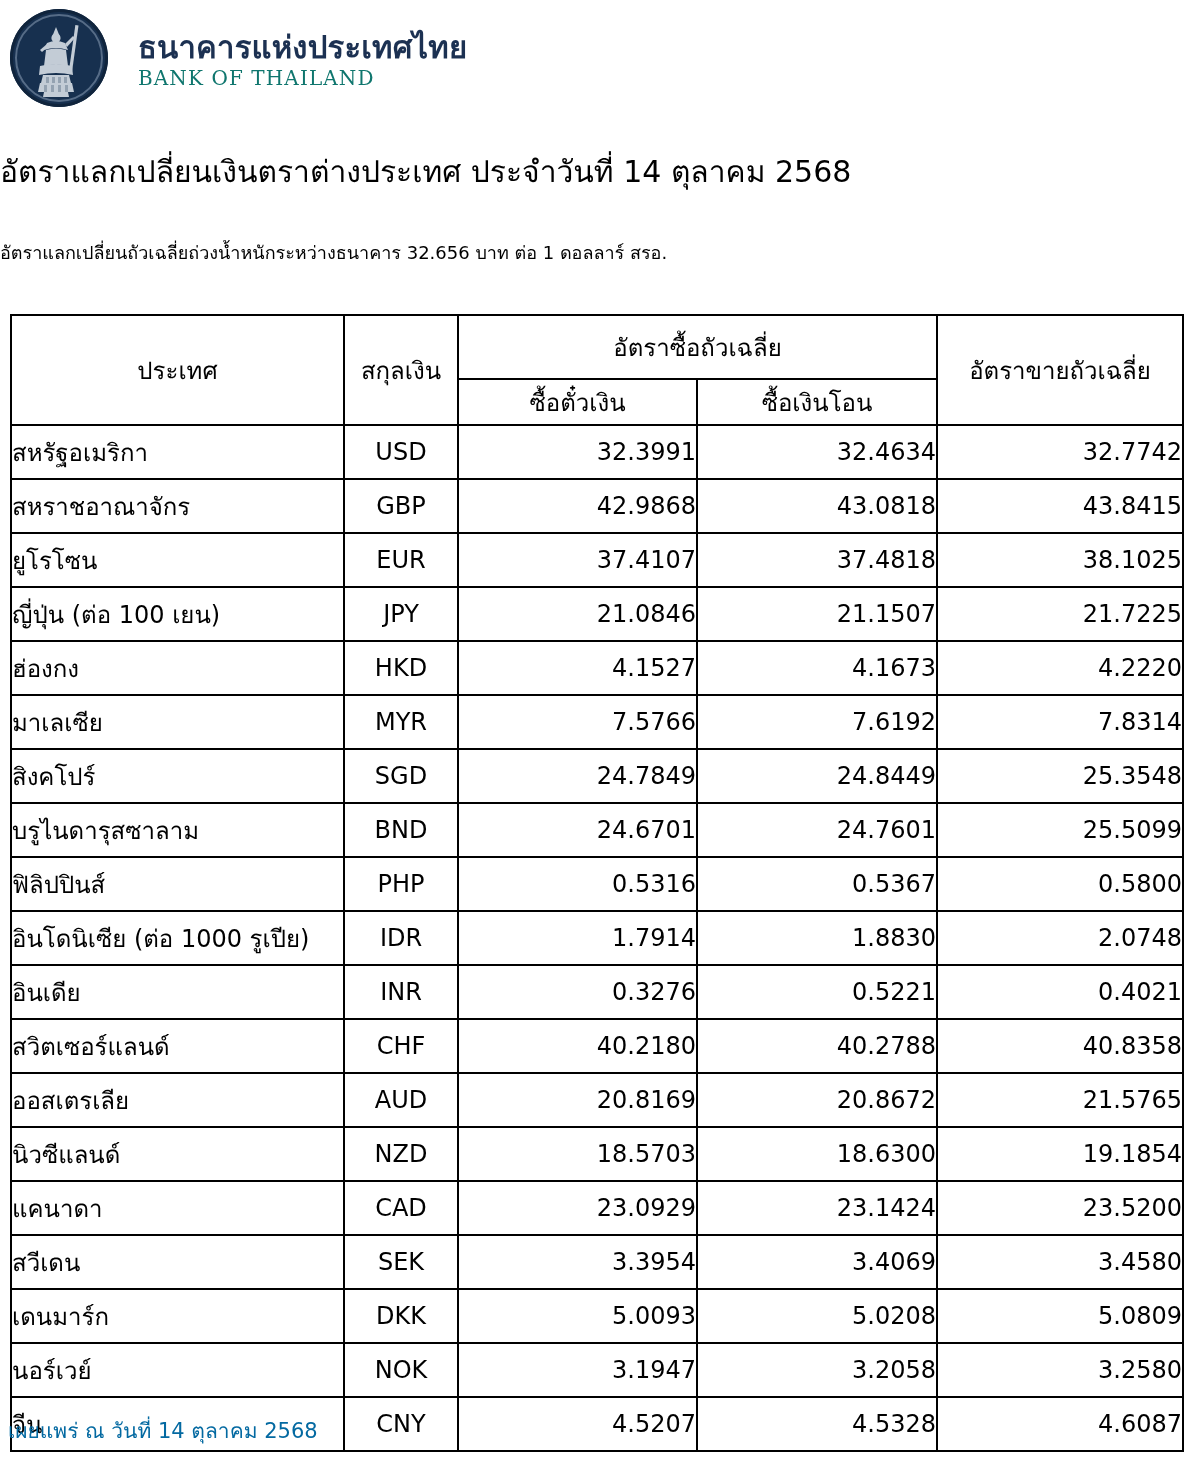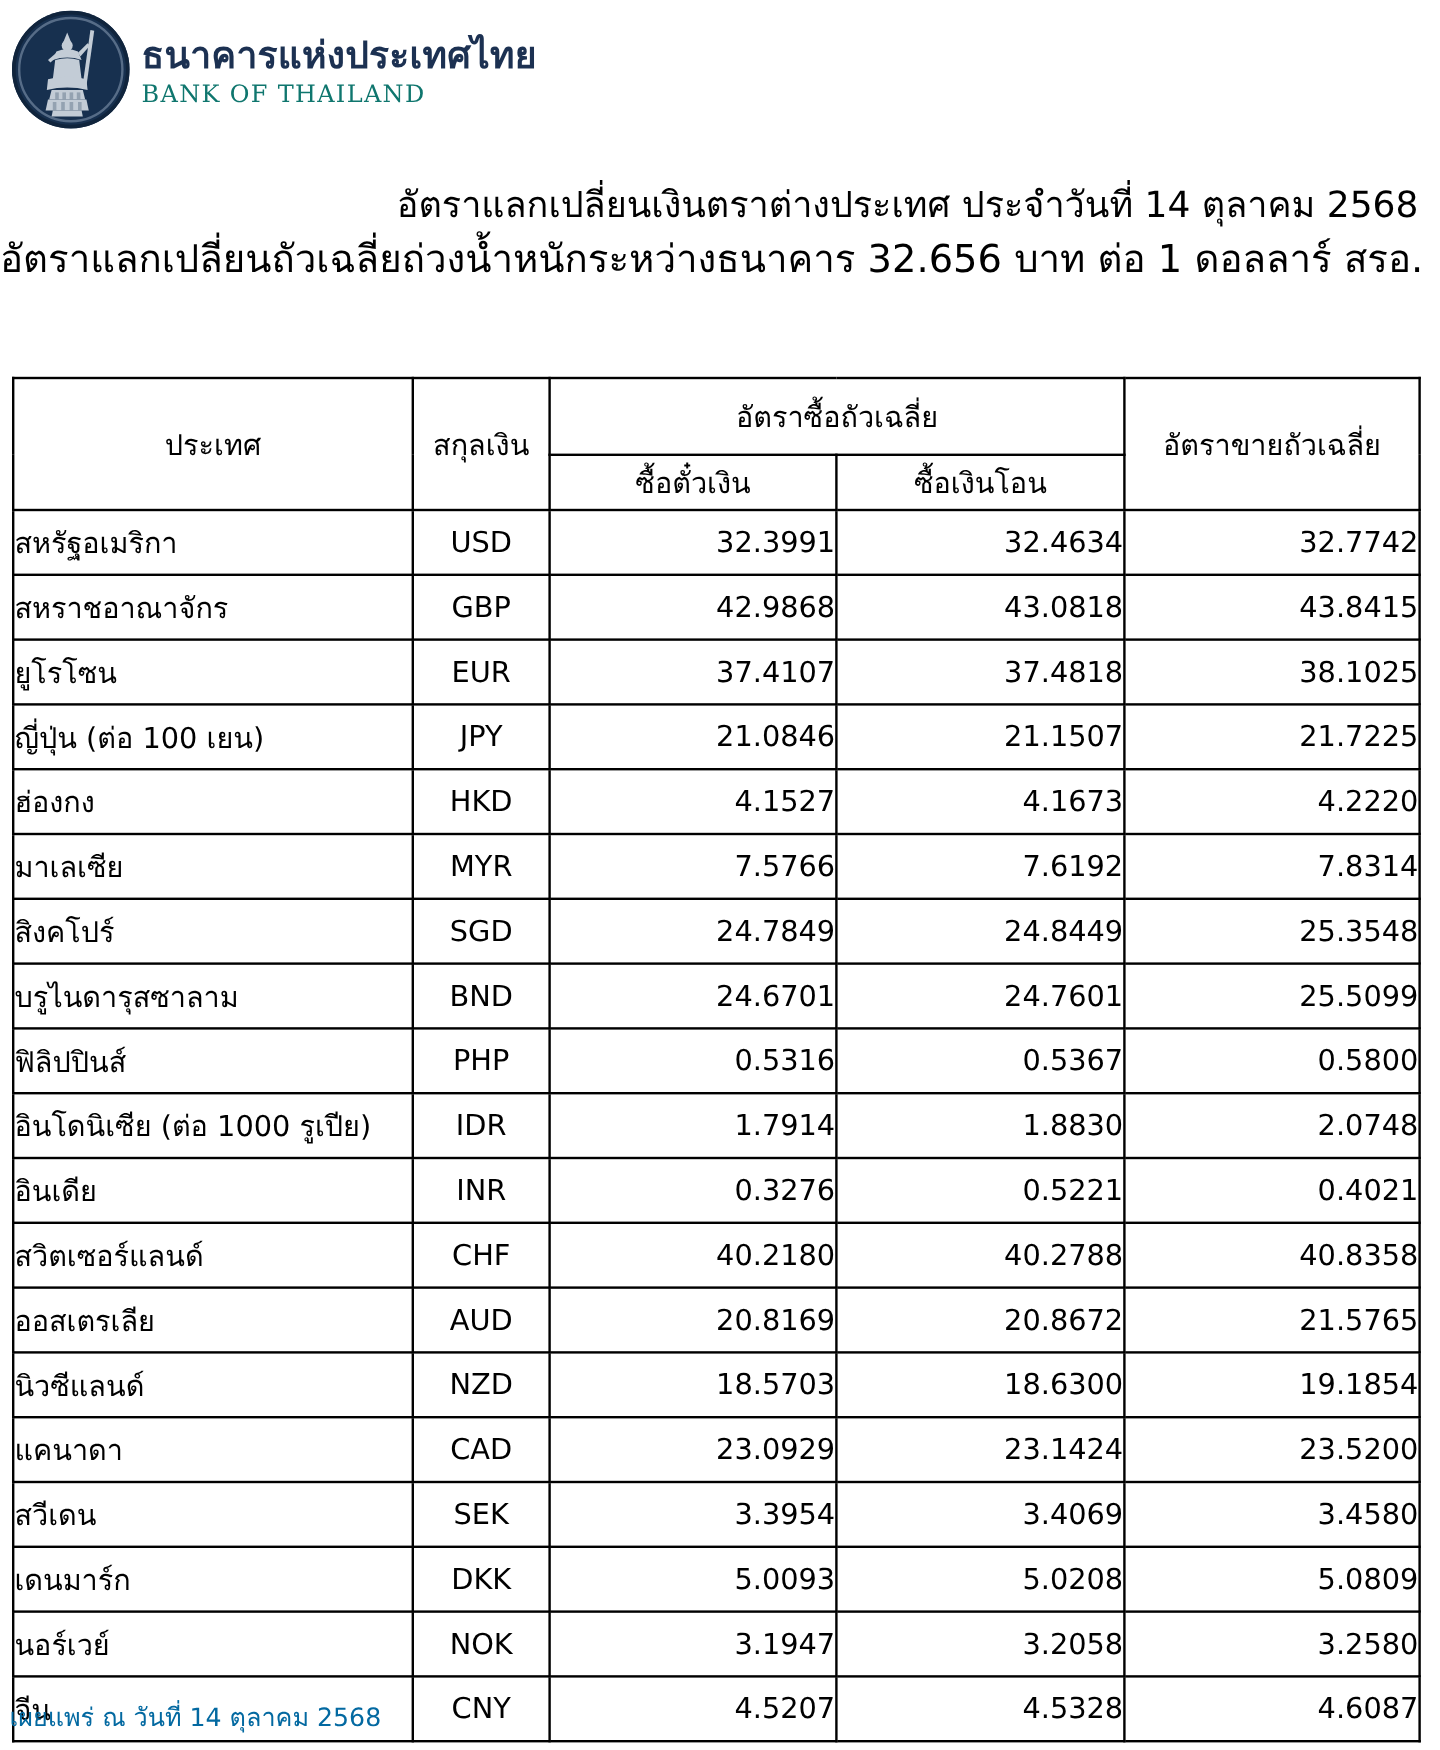--- a/index.html
+++ b/index.html
@@ -40,21 +40,21 @@
     left: 5px; top: 5px; right: 5px; bottom: 5px;
     border-radius: 50%;
     border: 2px solid #6c8099;
     opacity: .75;
   }
   .logo-figure {
     position: absolute;
     left: 0; top: 0; width: 100%; height: 100%;
   }
   .brand-text {
-    margin-left: 10px;
+    margin-left: 30px;
     line-height: 1;
     padding-top: 4px;
   }
   .brand-th {
     font-size: 31px;
     font-weight: 700;
     color: #1c3152;
     letter-spacing: .2px;
     white-space: nowrap;
   }
@@ -66,33 +66,34 @@
     margin-top: 5px;
     white-space: nowrap;
   }
 
   
   .titles {
     position: absolute;
     left: 0;
     top: 150px;
     width: 1182px;
-    text-align: right;
+    text-align: left;
   }
   .title-main {
     font-size: 30px;
     line-height: 44px;
     color: #000;
     white-space: nowrap;
   }
   .title-sub1 {
-    font-size: 32px;
+    font-size: 18px;
     line-height: 44px;
     color: #000;
     white-space: nowrap;
+    margin-top: 37px;
   }
   .title-sub2 {
     font-size: 26px;
     line-height: 44px;
     color: #000;
     white-space: nowrap;
   }
 
   
   .rate-table-wrap {

